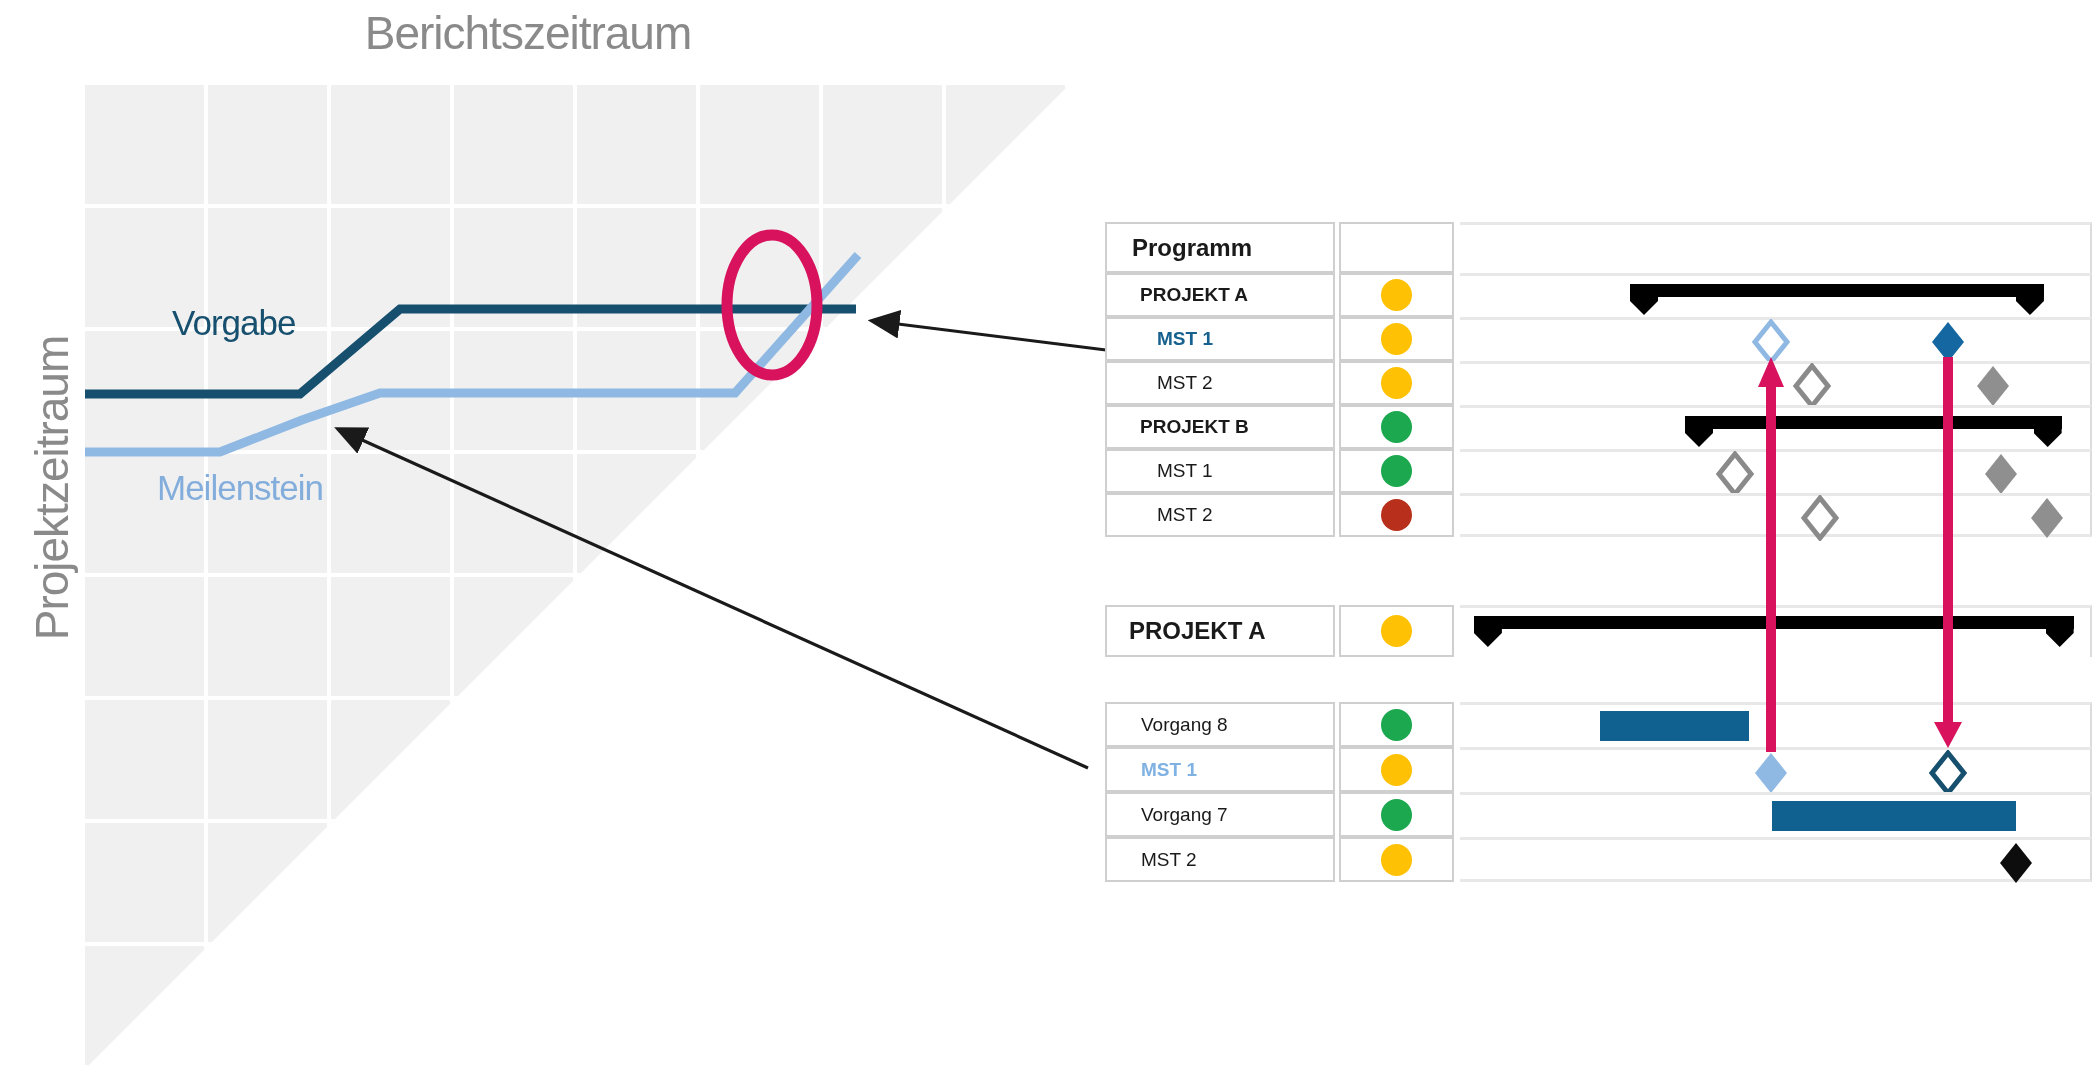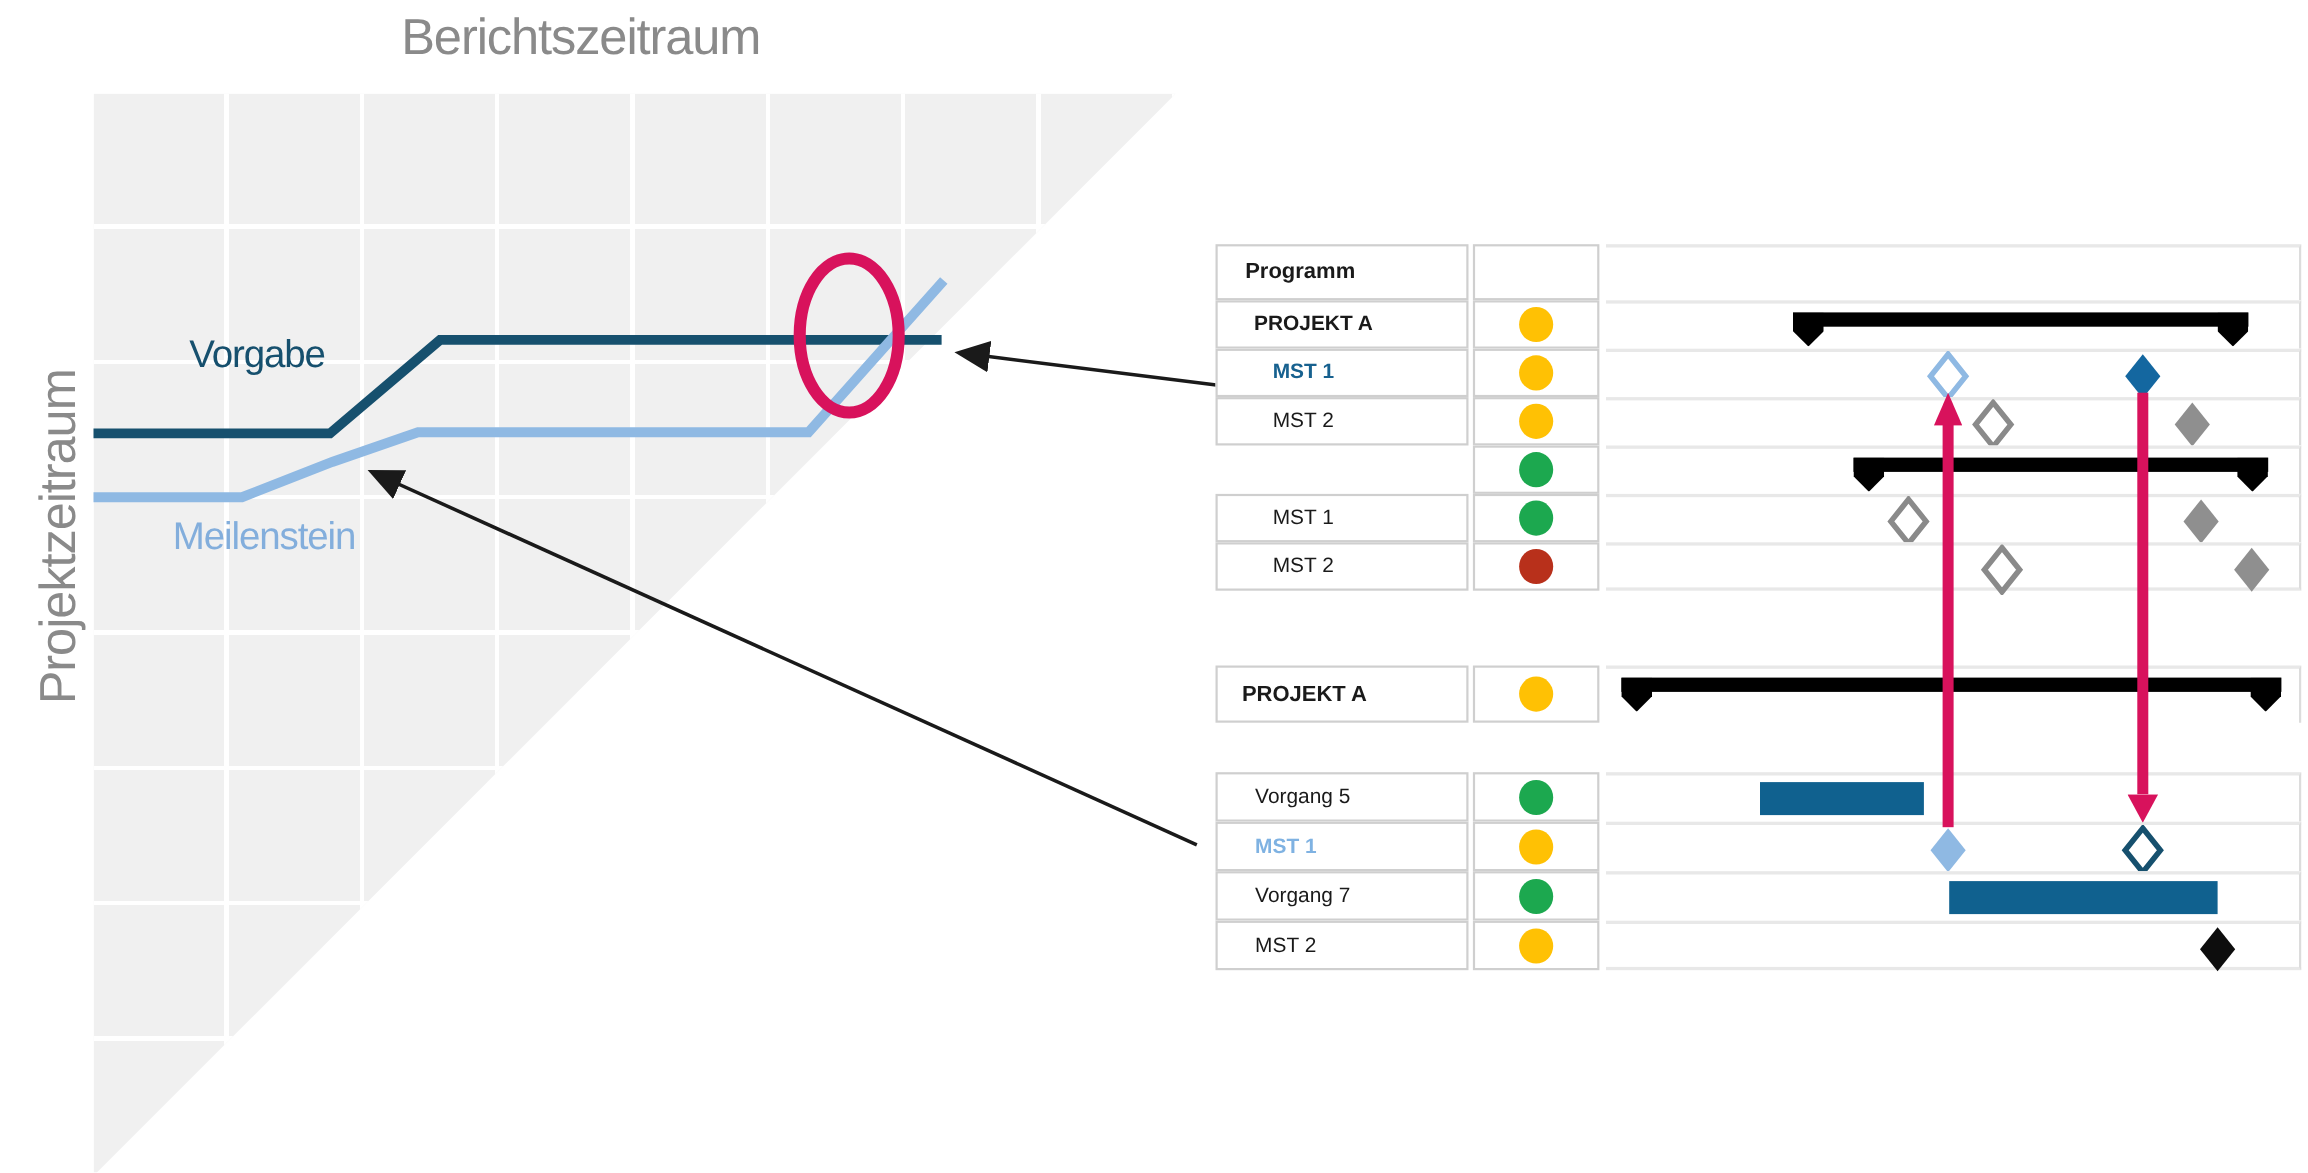--- a/index.html
+++ b/index.html
@@ -31,21 +31,21 @@
 
   
   .gtable{position:absolute;}
   .trow{position:absolute;left:0;width:100%;}
   .cell{position:absolute;top:0;height:100%;box-sizing:border-box;background:#fff;}
   .cell.label{left:0;width:230px;border:2px solid #CFCFCF;display:flex;align-items:center;}
   .cell.dot{left:234px;width:115px;border:2px solid #CFCFCF;display:flex;align-items:center;justify-content:center;}
   .cell.gantt{left:355px;width:632px;border-top:3px solid #E8E8E8;border-bottom:0;border-right:2px solid #DCDCDC;}
   .trow.last .cell.gantt{border-bottom:3px solid #E8E8E8;}
   .row-label{font-size:19px;color:#1A1A1A;white-space:nowrap;}
-  .row-label.hdr{font-size:20px;font-weight:bold;text-align:center;}
+  .row-label.hdr{font-size:24px;font-weight:bold;text-align:center;}
   .row-label.b{font-weight:bold;}
   .status-dot{width:31px;height:32px;border-radius:50%;}
   .gitem{position:absolute;}
   .task-bar{height:30px;top:6px;background:#10618F;}
   .sum-bar{height:13px;top:8px;background:#000;}
   .sum-cap{width:28px;height:31px;top:8px;background:#000;clip-path:polygon(0 0,100% 0,100% 55%,50% 100%,0 55%);}
   .milestone{top:0;}
 
   
   .conn{position:absolute;z-index:30;}
@@ -122,20 +122,23 @@
         <div class="cell gantt">
           <div class="gitem milestone" style="left: 332.024px; top: -1px;"><svg width="40" height="46">
               <polygon points="20,3 36,23 20,43 4,23" fill="#ffffff" stroke="#8A8A8A" stroke-width="5"></polygon>
             </svg></div>
           <div class="gitem milestone" style="left: 512.776px; top: -1px;"><svg width="40" height="46">
               <polygon points="20,3 36,23 20,43 4,23" fill="#8F8F8F"></polygon>
             </svg></div>
         </div>
       </div>
       <div class="trow" style="top: 183px; height: 44px;">
+        <div class="cell label">
+          <span class="row-label b" style="padding-left: 33px;">PROJEKT B</span>
+        </div>
         <div class="cell dot">
           <span class="status-dot" style="background: rgb(28, 168, 79);"></span>
         </div>
         <div class="cell gantt">
           <div class="gitem sum-bar" style="left: 224.992px; width: 376.672px;"></div>
           <div class="gitem sum-cap" style="left: 224.992px;"></div>
           <div class="gitem sum-cap" style="left: 573.664px;"></div>
         </div>
       </div>
       <div class="trow" style="top: 227px; height: 44px;">
@@ -180,21 +183,21 @@
           <span class="status-dot" style="background: rgb(255, 193, 4);"></span>
         </div>
         <div class="cell gantt">
           <div class="gitem sum-bar" style="left: 13.904px; width: 599.768px;"></div>
           <div class="gitem sum-cap" style="left: 13.904px;"></div>
           <div class="gitem sum-cap" style="left: 585.672px;"></div>
         </div>
       </div>
       <div class="trow" style="top: 97px; height: 45px;">
         <div class="cell label">
-          <span class="row-label" style="padding-left: 34px;">Vorgang 5</span>
+          <span class="row-label" style="padding-left: 34px;">Vorgang 8</span>
         </div>
         <div class="cell dot">
           <span class="status-dot" style="background: rgb(28, 168, 79);"></span>
         </div>
         <div class="cell gantt">
           <div class="gitem task-bar" style="left: 140.304px; width: 148.52px;"></div>
         </div>
       </div>
       <div class="trow" style="top: 142px; height: 45px;">
         <div class="cell label">

